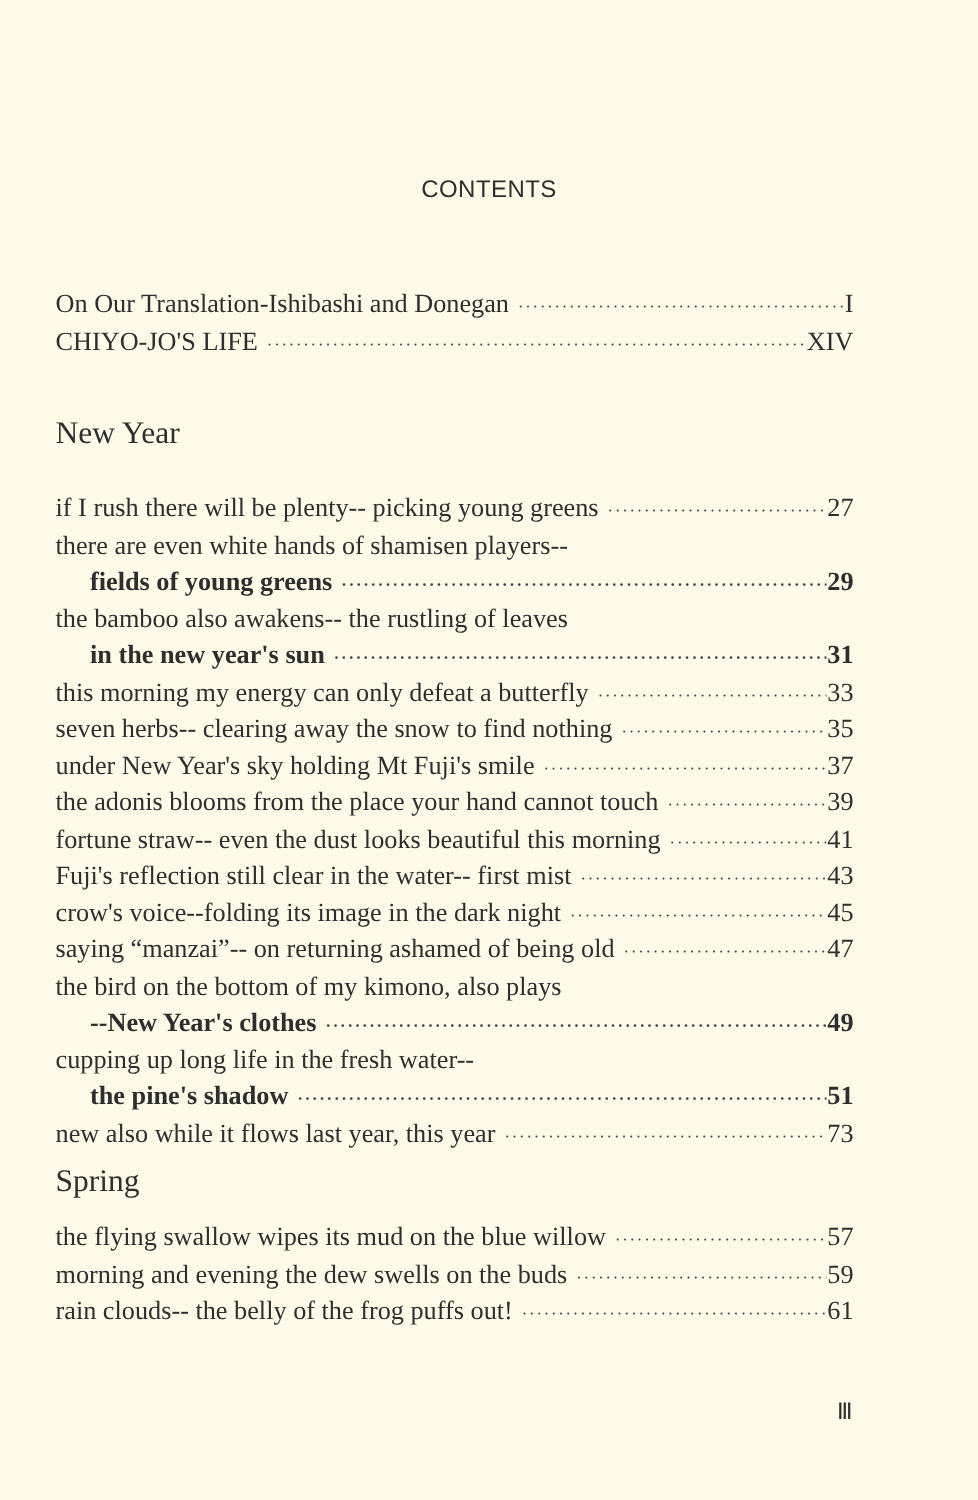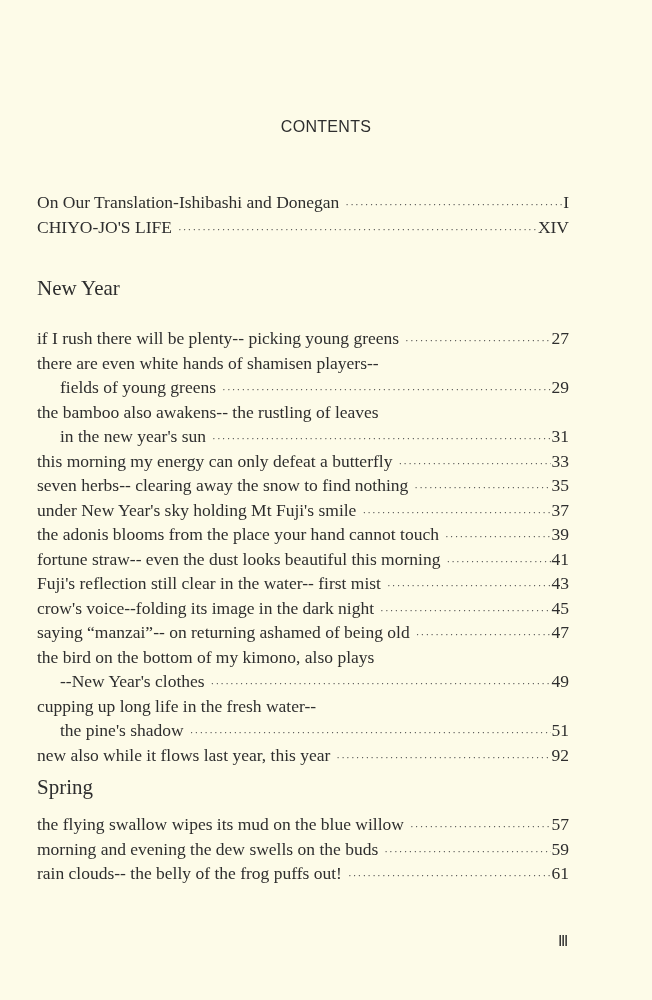--- a/index.html
+++ b/index.html
@@ -25,21 +25,21 @@
   }
   .row .txt { flex: 0 0 auto; }
   .row .dots {
     flex: 1 1 auto; overflow: hidden; margin: 0 1px 0 6px;
     letter-spacing: 1.2px; font-size: 11px; color: #444;
   }
   .row .dots::before {
     content: "····································································································";
   }
   .row .pg { flex: 0 0 auto; }
-  .row.indent { padding-left: 23px; }
+  .row.indent { padding-left: 23px; font-weight: bold; }
   .heading { font-size: 21px; position: absolute; left: 37px; }
   .pagenum {
     position: absolute; left: 558px; top: 932px;
     font-size: 15px; font-family: "Liberation Serif", serif;
   }
 </style>
 </head>
 <body>
 
 <div class="title">CONTENTS</div>
@@ -133,21 +133,21 @@
       <span class="txt">cupping up long life in the fresh water--</span>
     </div>
     <div class="row indent">
       <span class="txt">the pine's shadow</span>
       <span class="dots"></span>
       <span class="pg">51</span>
     </div>
     <div class="row">
       <span class="txt">new also while it flows last year, this year</span>
       <span class="dots"></span>
-      <span class="pg">92</span>
+      <span class="pg">73</span>
     </div>
   </div>
 
 <div class="heading" style="top:775px;">Spring</div>
 
 <div class="toc" id="sec1" style="top:812px;">
     <div class="row">
       <span class="txt">the flying swallow wipes its mud on the blue willow</span>
       <span class="dots"></span>
       <span class="pg">57</span>

